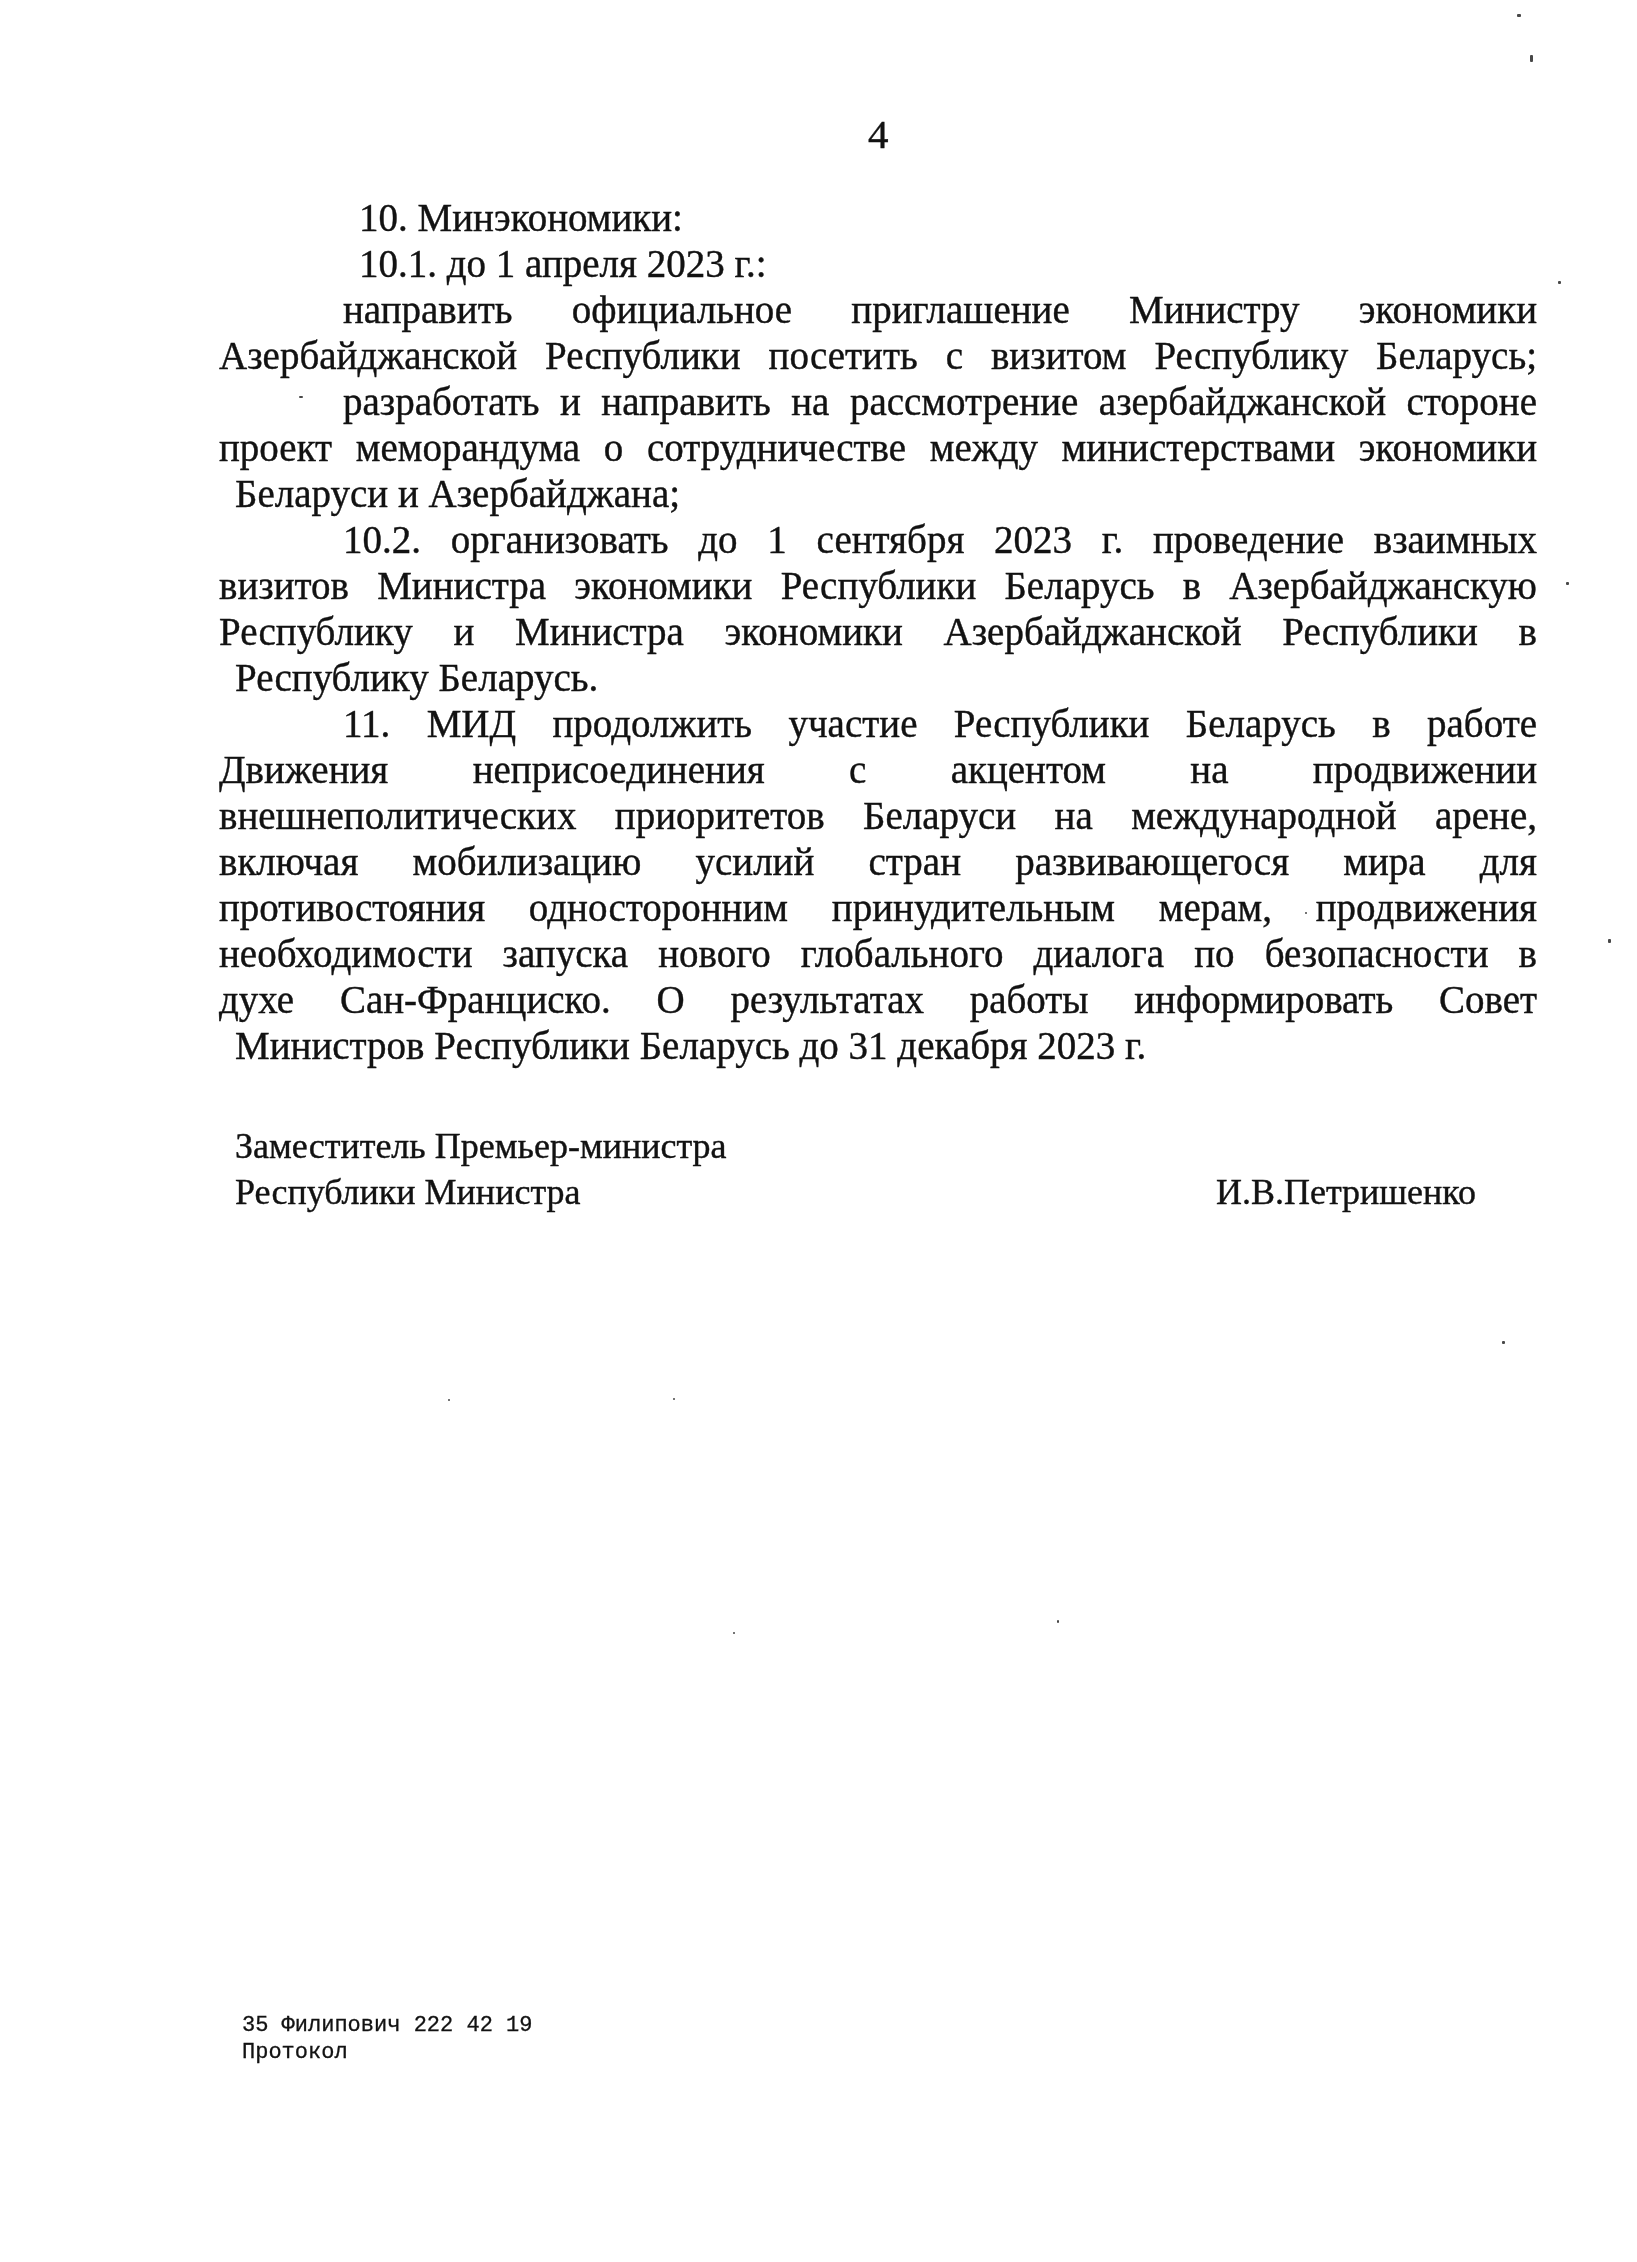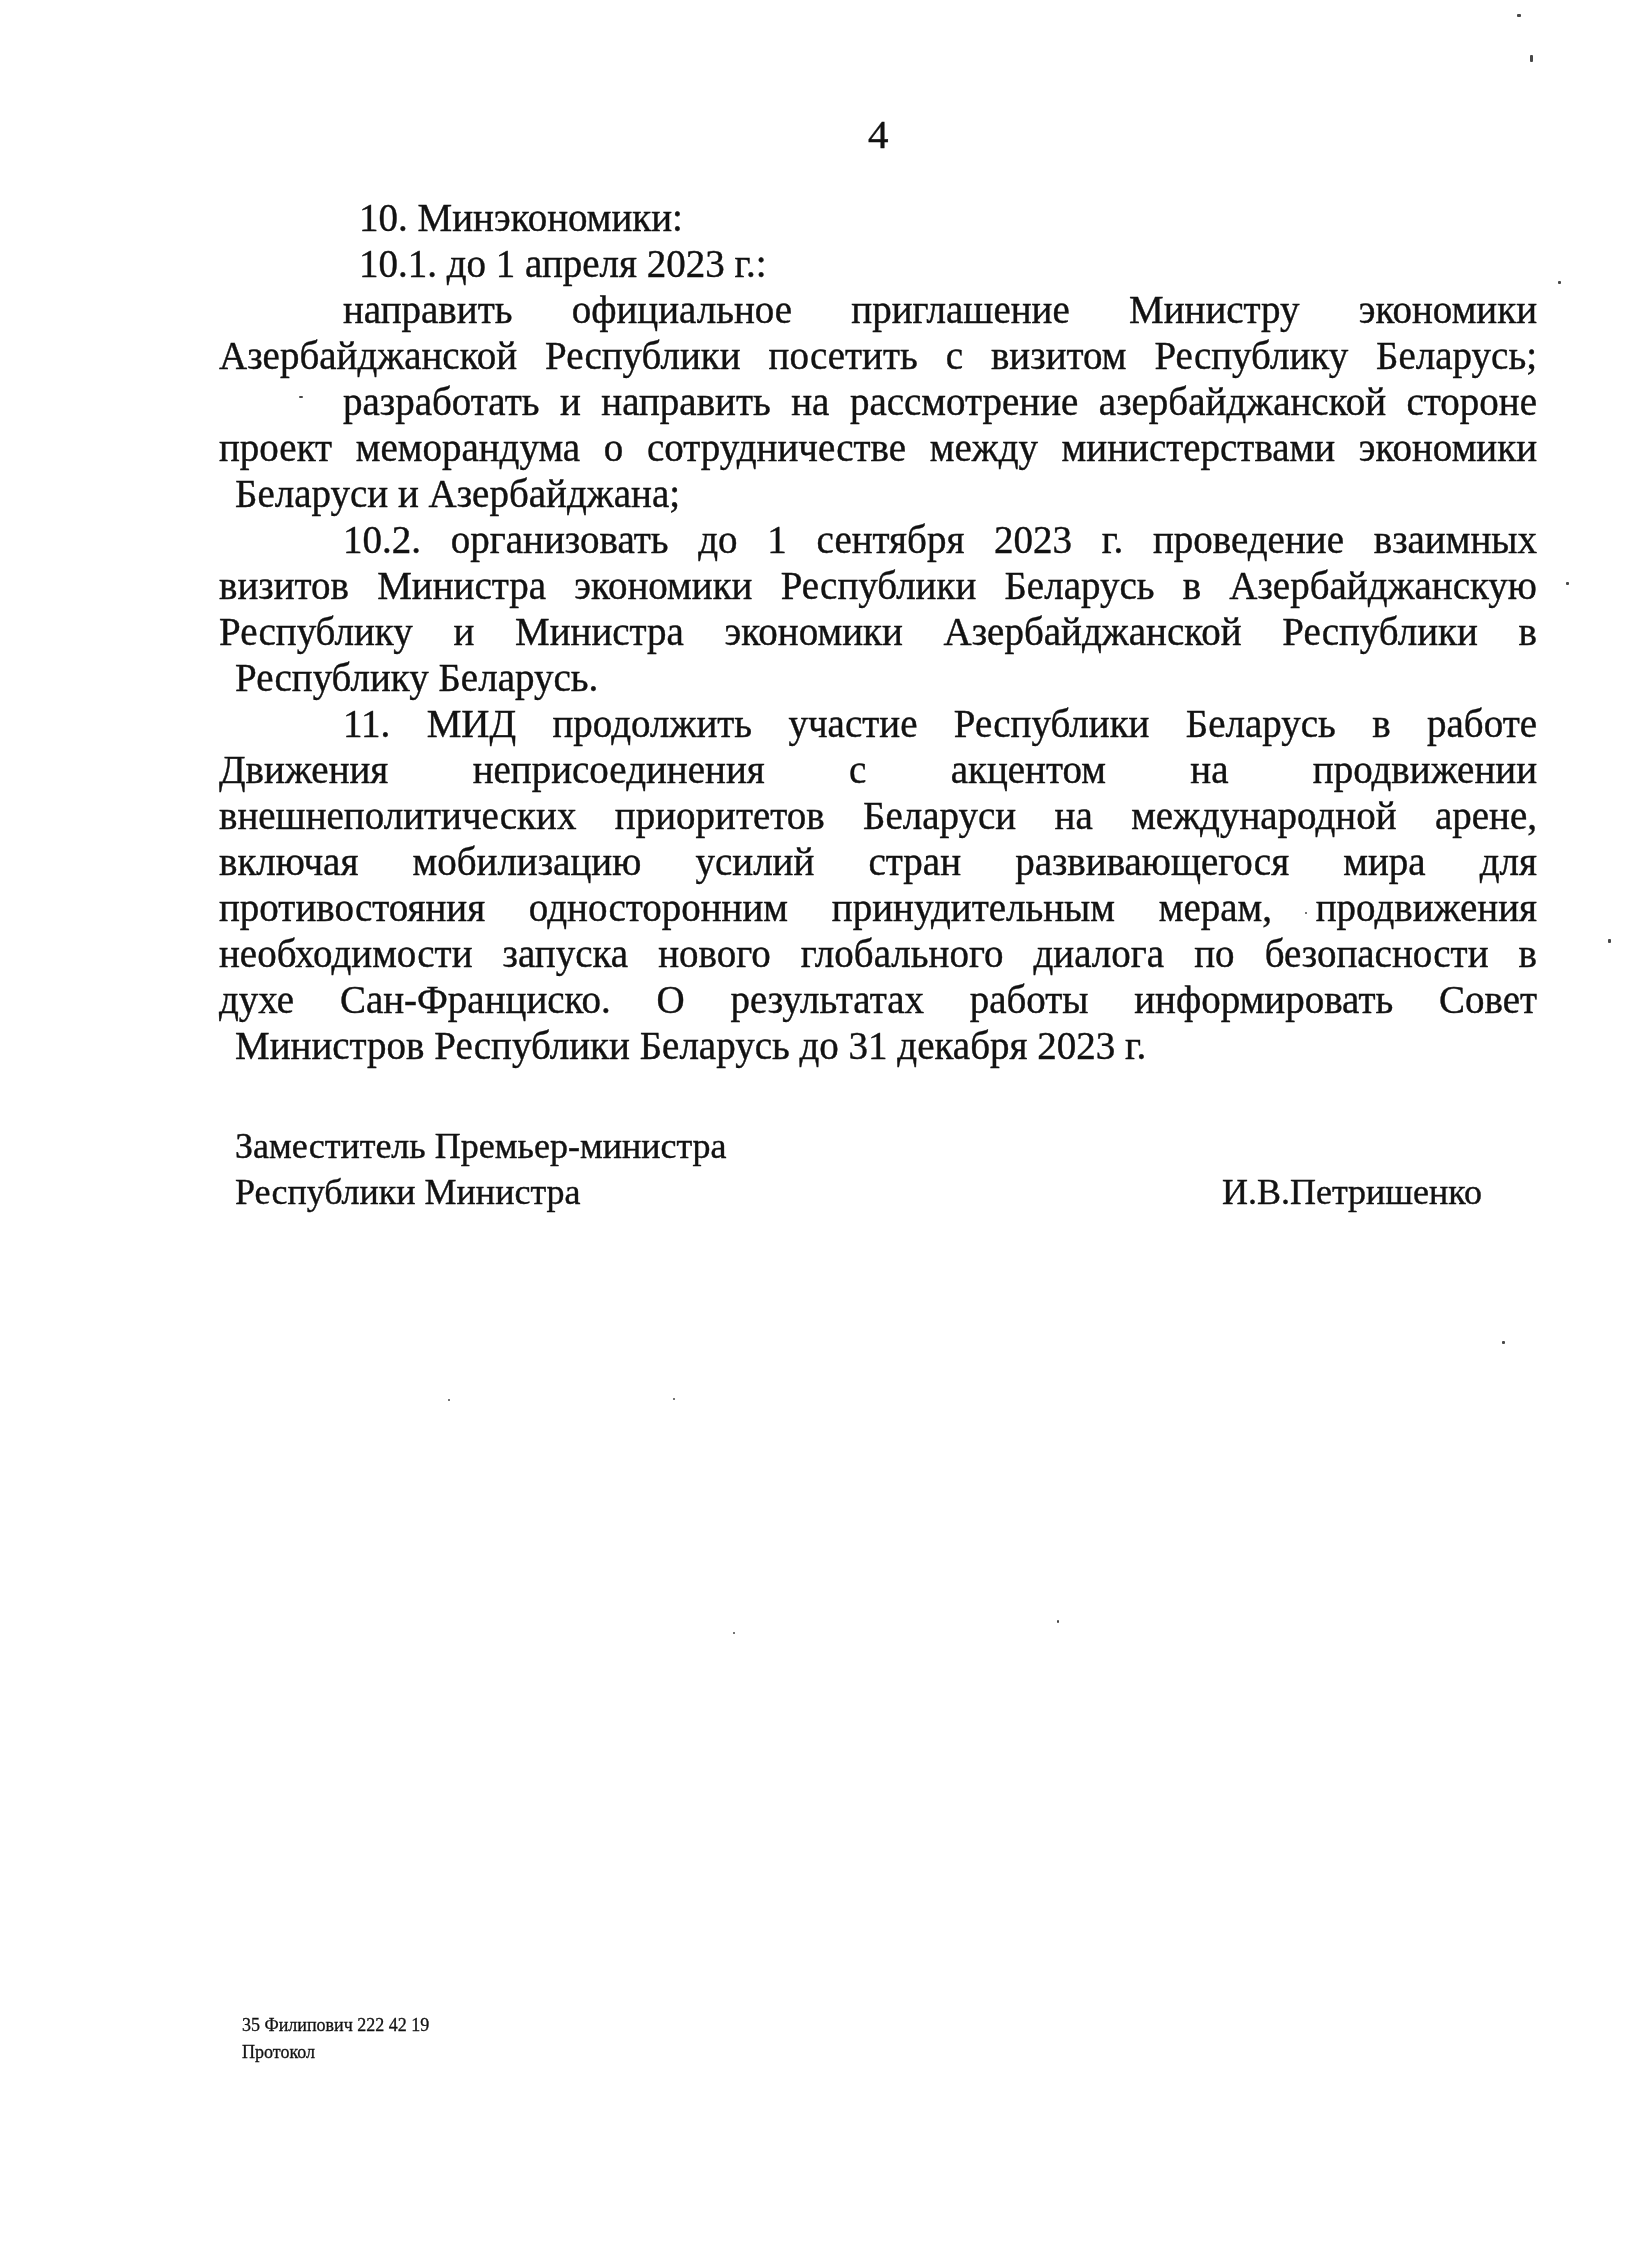--- a/index.html
+++ b/index.html
@@ -20,24 +20,24 @@
     position:absolute;left:219px;top:195px;width:1318px;
     font-size:39px;line-height:46px;
   }
   .line{text-align:justify;text-align-last:justify;}
   .line.left{text-align-last:left;margin-left:16px;}
   .line.indent{padding-left:124px;}
   .signature{
     position:absolute;left:219px;top:1123px;width:1318px;
     font-size:36px;line-height:46px;
   }
-  .sig-name{position:absolute;right:55px;top:46px;white-space:nowrap;}
+  .sig-name{position:absolute;right:61px;top:46px;white-space:nowrap;}
   .footer{
     position:absolute;left:242px;top:2012px;
-    font-size:18px;line-height:27px;
+    font-size:22px;line-height:27px;font-family:Liberation Mono, monospace;
     -webkit-text-stroke:0.3px #121212;
   }
   .speck{position:absolute;background:#1a1a1a;border-radius:1px;opacity:.8;}
 </style>
 </head>
 <body>
 
 <div class="page">
 
   <div class="page-number">4</div>

